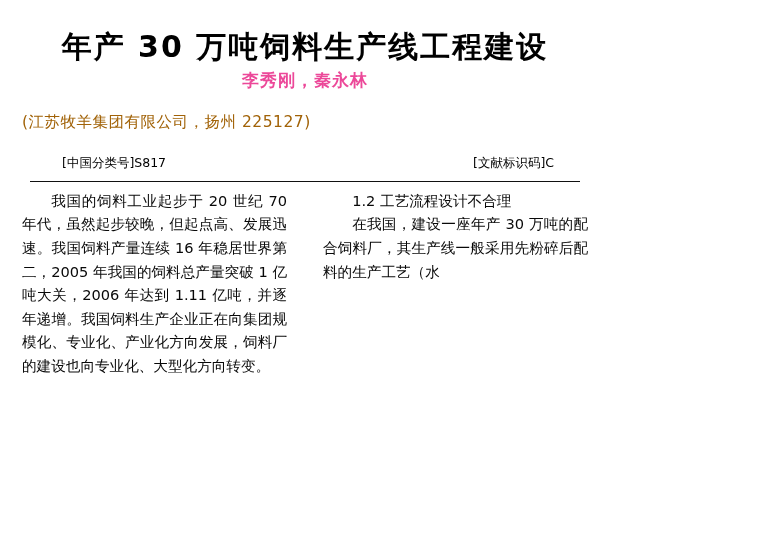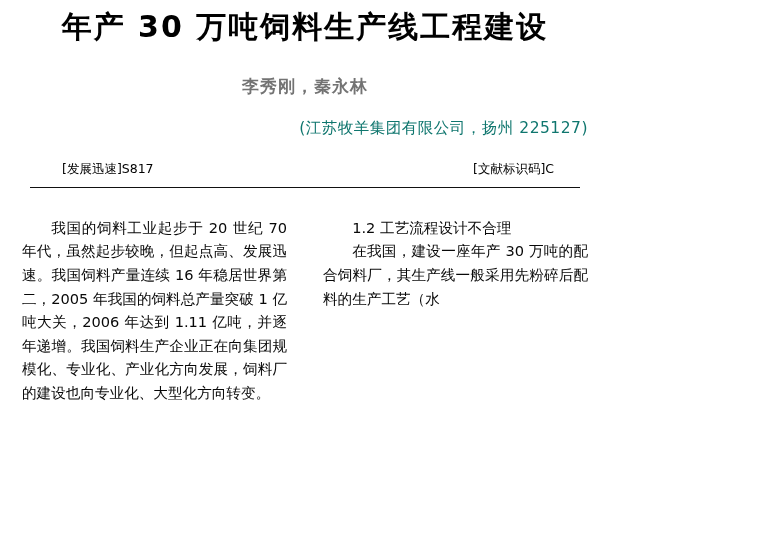--- a/index.html
+++ b/index.html
@@ -12,69 +12,68 @@
     height: 539px;
     overflow: hidden;
     font-family: "DejaVu Sans", "Liberation Sans", sans-serif;
     color: #0a0a0a;
   }
   .page {
     position: relative;
     width: 610px;
     height: 539px;
     box-sizing: border-box;
-    padding: 2px 22px 0 22px;
+    padding: 22px 22px 0 22px;
     background: #ffffff;
   }
   .title {
     text-align: center;
     font-family: "DejaVu Sans", "Liberation Sans", sans-serif;
     font-weight: bold;
     font-size: 30px;
     line-height: 1.42;
     letter-spacing: 2px;
     margin: 4px 0 0 0;
     color: #000;
   }
   .title .line1 { display: block; }
   .title .line2 { display: block; }
   .authors {
     text-align: center;
     font-size: 17px;
     font-weight: bold;
     letter-spacing: 1px;
-    margin-top: 26px;
-    color: #737373;
+    color: #ec4899;
   }
   .affiliation {
-    text-align: right;
+    text-align: left;
     font-size: 15.5px;
     letter-spacing: 0.5px;
     margin-top: 20px;
-    color: #0f766e;
+    color: #a16207;
   }
   .meta-row {
     display: flex;
     justify-content: space-between;
     align-items: baseline;
     margin-top: 22px;
     padding: 0 34px 0 40px;
     font-size: 12.5px;
     color: #000;
   }
   .meta-item { white-space: nowrap; }
   .rule {
     margin: 9px 8px 0 8px;
     border: 0;
     border-top: 1px solid #111;
     height: 0;
   }
   .columns {
     display: flex;
-    margin-top: 28px;
+    margin-top: 7px;
     gap: 8px;
     position: relative;
   }
   .col {
     width: 342px;
     font-size: 14.6px;
     line-height: 1.62;
     text-align: justify;
     text-justify: inter-character;
     color: #080808;
@@ -106,21 +105,21 @@
   <div class="title">
     <span class="line1">年产 30 万吨饲料生产线工程建设</span>
   </div>
 
   <div class="authors">李秀刚，秦永林</div>
 
   <div class="affiliation">(江苏牧羊集团有限公司，扬州 225127)</div>
 
   <div class="meta-row">
     <div class="meta-item">
-      <span>[发展迅速]</span><span>S817</span>
+      <span>[中国分类号]</span><span>S817</span>
     </div>
     <div class="meta-item">
       <span>[文献标识码]</span><span>C</span>
     </div>
   </div>
 
   <hr class="rule">
 
   <div class="columns">
     <div class="col col-left">

